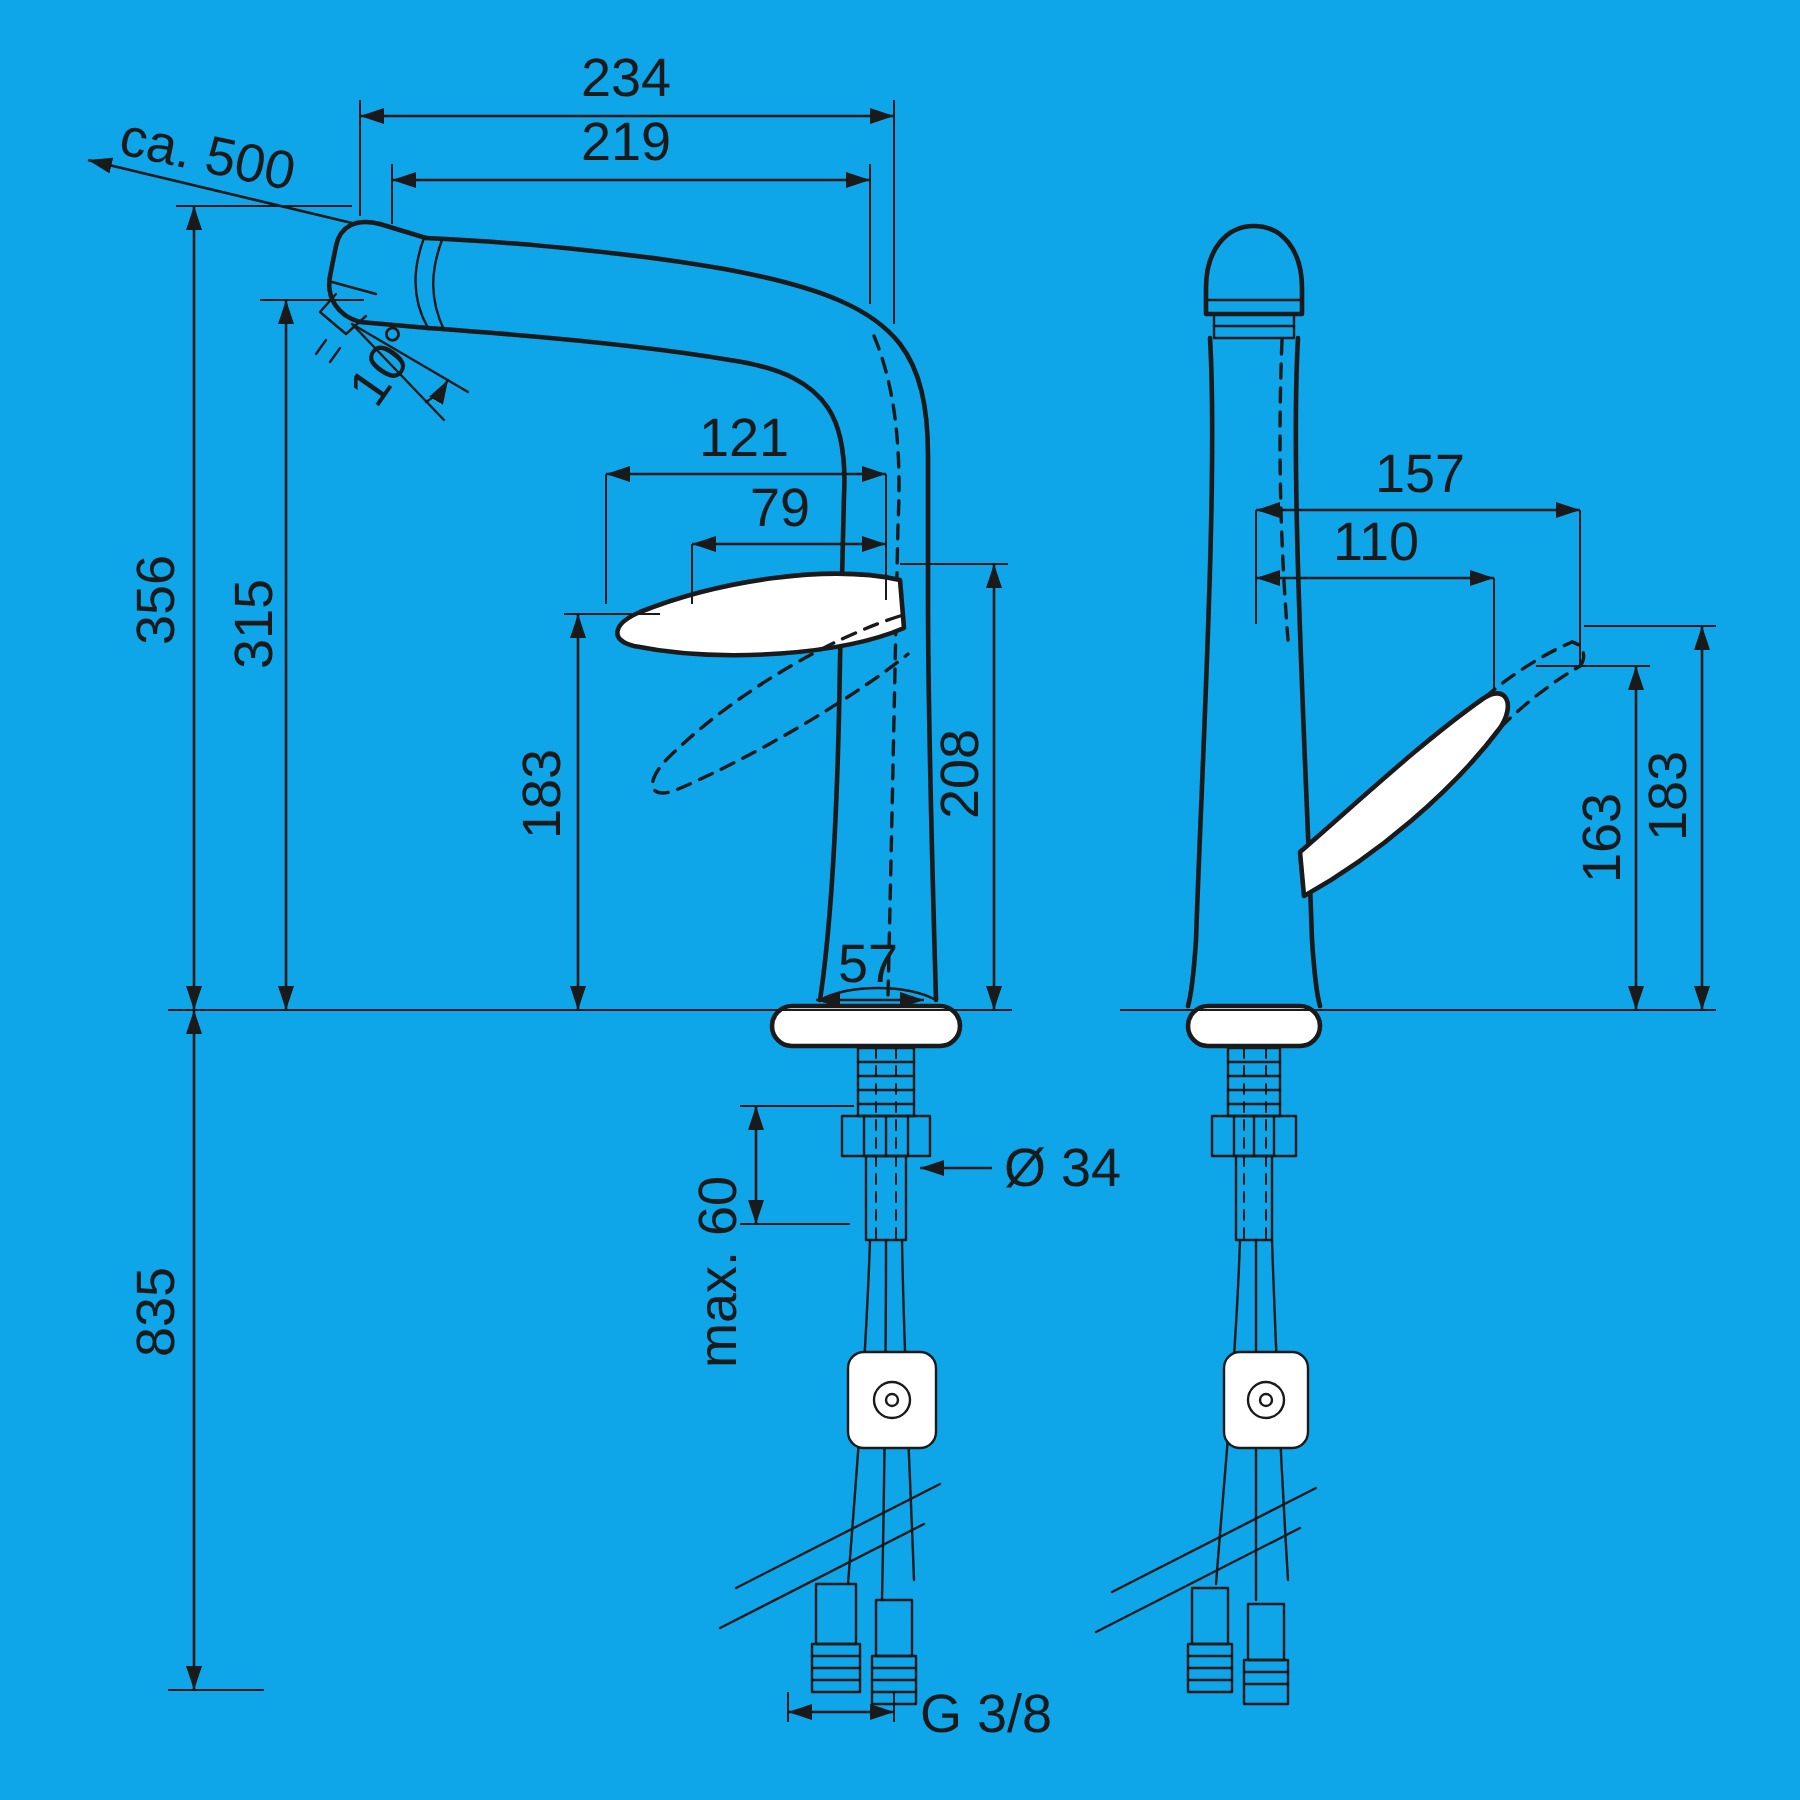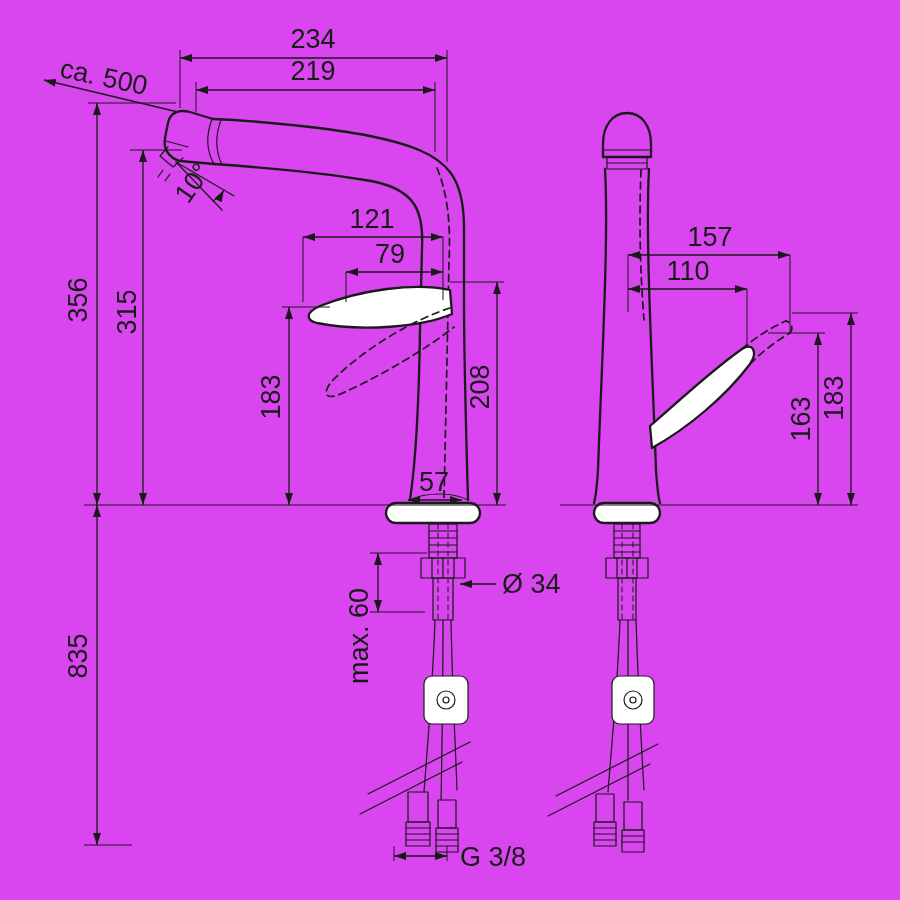--- a/index.html
+++ b/index.html
@@ -1,16 +1,16 @@
 <!DOCTYPE html>
 <html><head>
 <meta charset="utf-8">
 <style>
   html,body{margin:0;padding:0;background:#ffffff}
-  .canvas{position:relative;width:900px;height:900px;background:#d946ef;font-family:"Liberation Sans",sans-serif;overflow:hidden}
+  .canvas{position:relative;width:900px;height:900px;background:#0ea5e9;font-family:"Liberation Sans",sans-serif;overflow:hidden}
   svg{display:block}
   .art{stroke:#1a1a1a;fill:none;stroke-width:2.3;stroke-linecap:round;stroke-linejoin:round}
   .thin{stroke-width:1.2 !important}
   .dashed{stroke-dasharray:7 5;stroke-width:1.7 !important}
   .dashthin{stroke-dasharray:5 4;stroke-width:1 !important}
   .dimline{stroke:#1a1a1a;stroke-width:1.3;fill:none}
   .extline{stroke:#1a1a1a;stroke-width:1;fill:none}
   .dimtext{font-family:"Liberation Sans",sans-serif;font-size:27px;fill:#1a1a1a}
   .whitefill{fill:#ffffff}
 </style>

